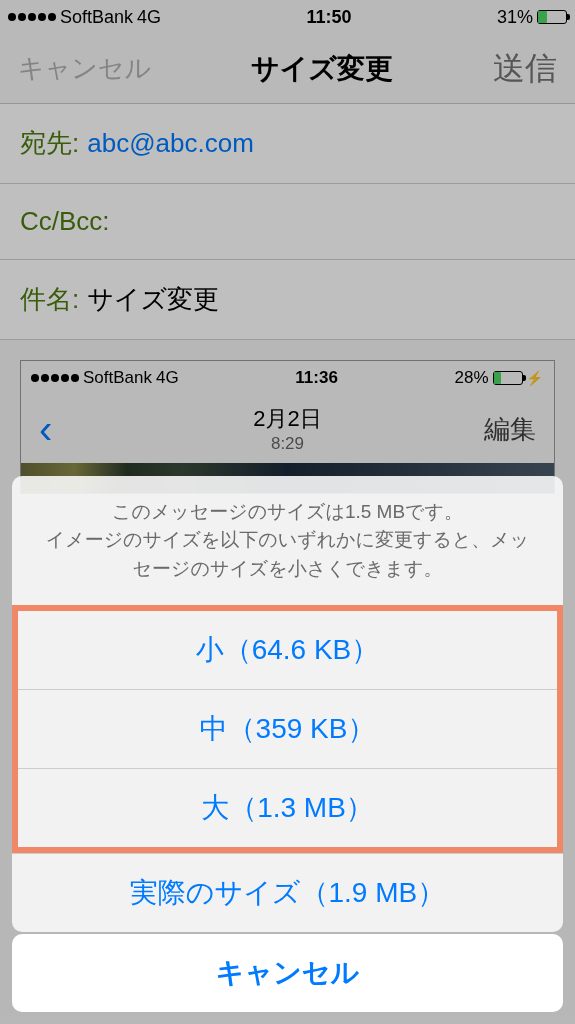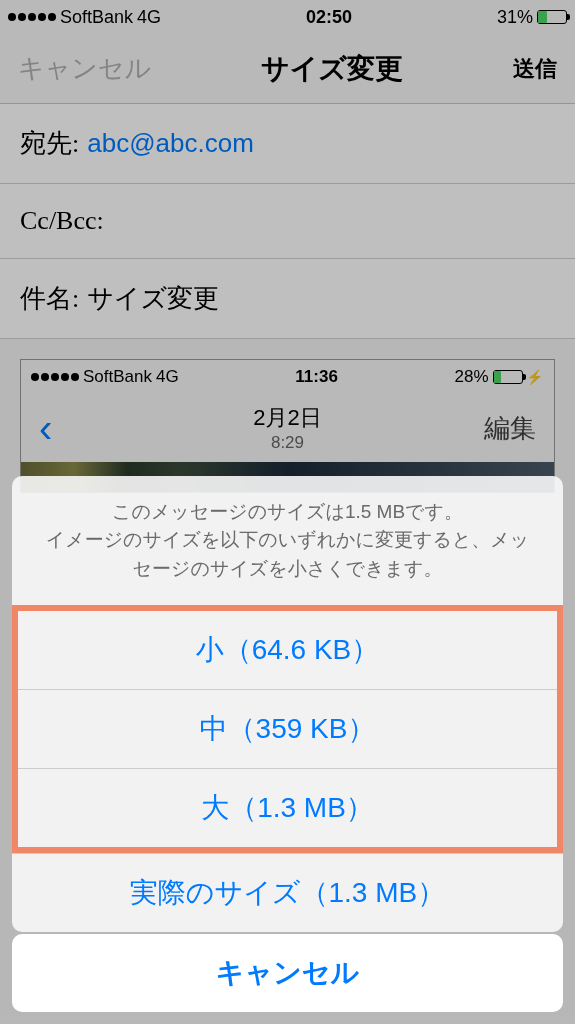--- a/index.html
+++ b/index.html
@@ -13,26 +13,26 @@
     .status-center { font-weight: 600; }
     .status-right { display: flex; align-items: center; gap: 4px; }
     .battery { width: 30px; height: 14px; border: 1.5px solid #000; border-radius: 3px; position: relative; display: flex; align-items: center; }
     .battery::after { content: ''; position: absolute; right: -4px; width: 3px; height: 6px; background: #000; border-radius: 0 2px 2px 0; }
     .battery-fill { height: 100%; background: #4cd964; border-radius: 1px; }
     
     
     .nav-bar { height: 70px; background: #f7f7f7; display: flex; align-items: center; justify-content: space-between; padding: 0 18px; border-bottom: 1px solid #c8c8c8; }
     .nav-left { color: #b0b0b0; font-size: 26px; }
     .nav-title { font-size: 28px; font-weight: 700; color: #000; }
-    .nav-right { color: #000000; font-size: 22px; font-weight: bold; }
+    .nav-right { color: #737373; font-size: 32px; }
     
     
     .compose { background: #fff; }
     .field { padding: 22px 20px; border-bottom: 1px solid #d0d0d0; display: flex; align-items: center; font-size: 26px; }
-    .field-label { color: #000000; margin-right: 8px; font-family: Liberation Serif, serif; }
+    .field-label { color: #4d7c0f; margin-right: 8px; }
     .field-value { color: #007aff; }
     .field-value-black { color: #000; }
     
     
     .attachment { margin: 20px; border: 1px solid #999; background: #f7f7f7; }
     .attachment-status { height: 34px; display: flex; align-items: center; justify-content: space-between; padding: 0 10px; font-size: 17px; }
     .attachment-nav { height: 68px; display: flex; align-items: center; justify-content: space-between; padding: 0 18px; position: relative; }
     .back-chevron { font-size: 40px; color: #007aff; font-weight: 300; }
     .attachment-date-group { text-align: center; position: absolute; left: 50%; transform: translateX(-50%); }
     .attachment-date { font-size: 22px; font-weight: 500; }
@@ -61,21 +61,21 @@
     <div class="signal-dots">
       <span class="dot"></span>
         <span class="dot"></span>
         <span class="dot"></span>
         <span class="dot"></span>
         <span class="dot"></span>
     </div>
     <span>SoftBank</span>
     <span>4G</span>
   </div>
-  <div class="status-center">02:50</div>
+  <div class="status-center">11:50</div>
   <div class="status-right">
     <span>31%</span>
     <div class="battery">
       <div class="battery-fill" style="width:31%"></div>
     </div>
   </div>
 </div>
 
 <div class="nav-bar">
   <div class="nav-left">キャンセル</div>
@@ -134,16 +134,16 @@
 
 <div class="action-sheet">
   <div class="sheet-group">
     <div class="sheet-message" style="white-space:pre-line">このメッセージのサイズは1.5 MBです。
 イメージのサイズを以下のいずれかに変更すると、メッセージのサイズを小さくできます。</div>
     <div class="highlight-box">
       <div class="sheet-btn">小（64.6 KB）</div>
       <div class="sheet-btn">中（359 KB）</div>
       <div class="sheet-btn">大（1.3 MB）</div>
     </div>
-    <div class="sheet-btn">実際のサイズ（1.3 MB）</div>
+    <div class="sheet-btn">実際のサイズ（1.9 MB）</div>
   </div>
   <div class="sheet-cancel">キャンセル</div>
 </div>
 
 </body></html>

